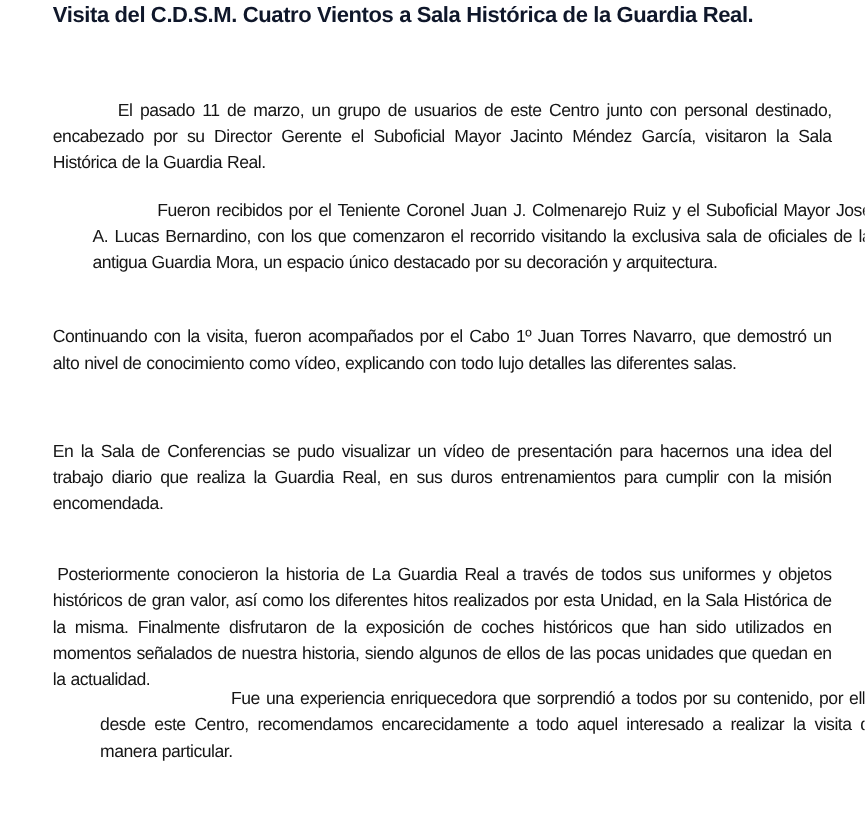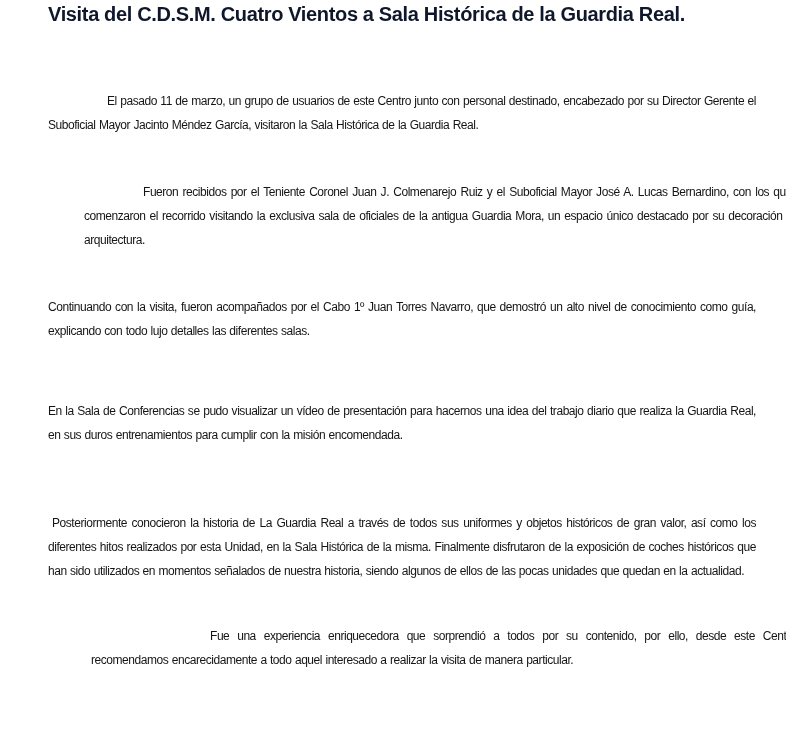--- a/index.html
+++ b/index.html
@@ -31,21 +31,21 @@
       letter-spacing: -0.35px;
       white-space: nowrap;
       color: #0f172a;
     }
     .body-text {
       position: absolute;
       left: 0;
       width: 708px;
       margin: 0;
       font-family: "Liberation Sans", sans-serif;
-      font-size: 12px;
+      font-size: 16px;
       letter-spacing: -0.45px;
       word-spacing: 0.5px;
       line-height: 24px;
       text-align: justify;
       color: #151515;
     }
     .p1 { top: 89px;  text-indent: 59px; }
     .p2 { top: 180px; text-indent: 59px; margin-left: 36px; }
     .p3 { top: 295px; text-indent: 0; }
     .p4 { top: 399px; text-indent: 0; }
@@ -53,17 +53,17 @@
     .p6 { top: 624px; text-indent: 119px; margin-left: 43px; }
   </style>
 </head>
 <body>
 
 <div class="page">
   <h1 class="title">Visita del C.D.S.M. Cuatro Vientos a Sala Histórica de la Guardia Real.</h1>
 
   <p class="body-text p1">El pasado 11 de marzo, un grupo de usuarios de este Centro junto con personal destinado, encabezado por su Director Gerente el Suboficial Mayor Jacinto Méndez García, visitaron la Sala Histórica de la Guardia Real.</p>
   <p class="body-text p2">Fueron recibidos por el Teniente Coronel Juan J. Colmenarejo Ruiz y el Suboficial Mayor José A. Lucas Bernardino, con los que comenzaron el recorrido visitando la exclusiva sala de oficiales de la antigua Guardia Mora, un espacio único destacado por su decoración y arquitectura.</p>
-  <p class="body-text p3">Continuando con la visita, fueron acompañados por el Cabo 1º Juan Torres Navarro, que demostró un alto nivel de conocimiento como guía, explicando con todo lujo detalles las diferentes salas.</p>
+  <p class="body-text p3">Continuando con la visita, fueron acompañados por el Cabo 1º Juan Torres Navarro, que demostró un alto nivel de conocimiento como vídeo, explicando con todo lujo detalles las diferentes salas.</p>
   <p class="body-text p4">En la Sala de Conferencias se pudo visualizar un vídeo de presentación para hacernos una idea del trabajo diario que realiza la Guardia Real, en sus duros entrenamientos para cumplir con la misión encomendada.</p>
   <p class="body-text p5">Posteriormente conocieron la historia de La Guardia Real a través de todos sus uniformes y objetos históricos de gran valor, así como los diferentes hitos realizados por esta Unidad, en la Sala Histórica de la misma.  Finalmente disfrutaron de la exposición de coches históricos que han sido utilizados en momentos señalados de nuestra historia, siendo algunos de ellos de las pocas unidades que quedan en la actualidad.</p>
   <p class="body-text p6">Fue una experiencia enriquecedora que sorprendió a todos por su contenido, por ello, desde este Centro, recomendamos encarecidamente a todo aquel interesado a realizar la visita de manera particular.</p>
 </div>
 
 </body></html>

